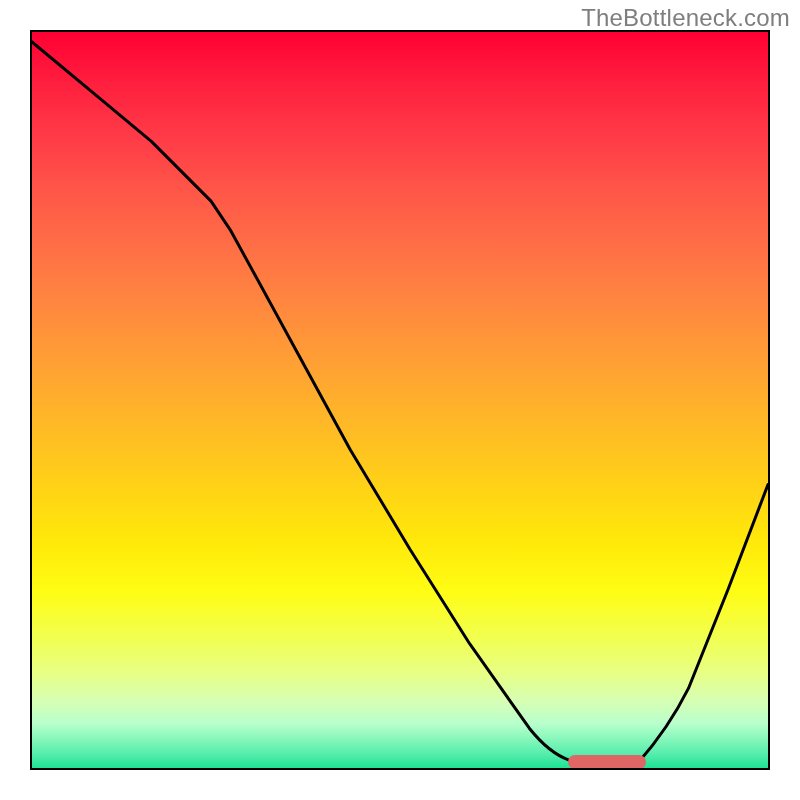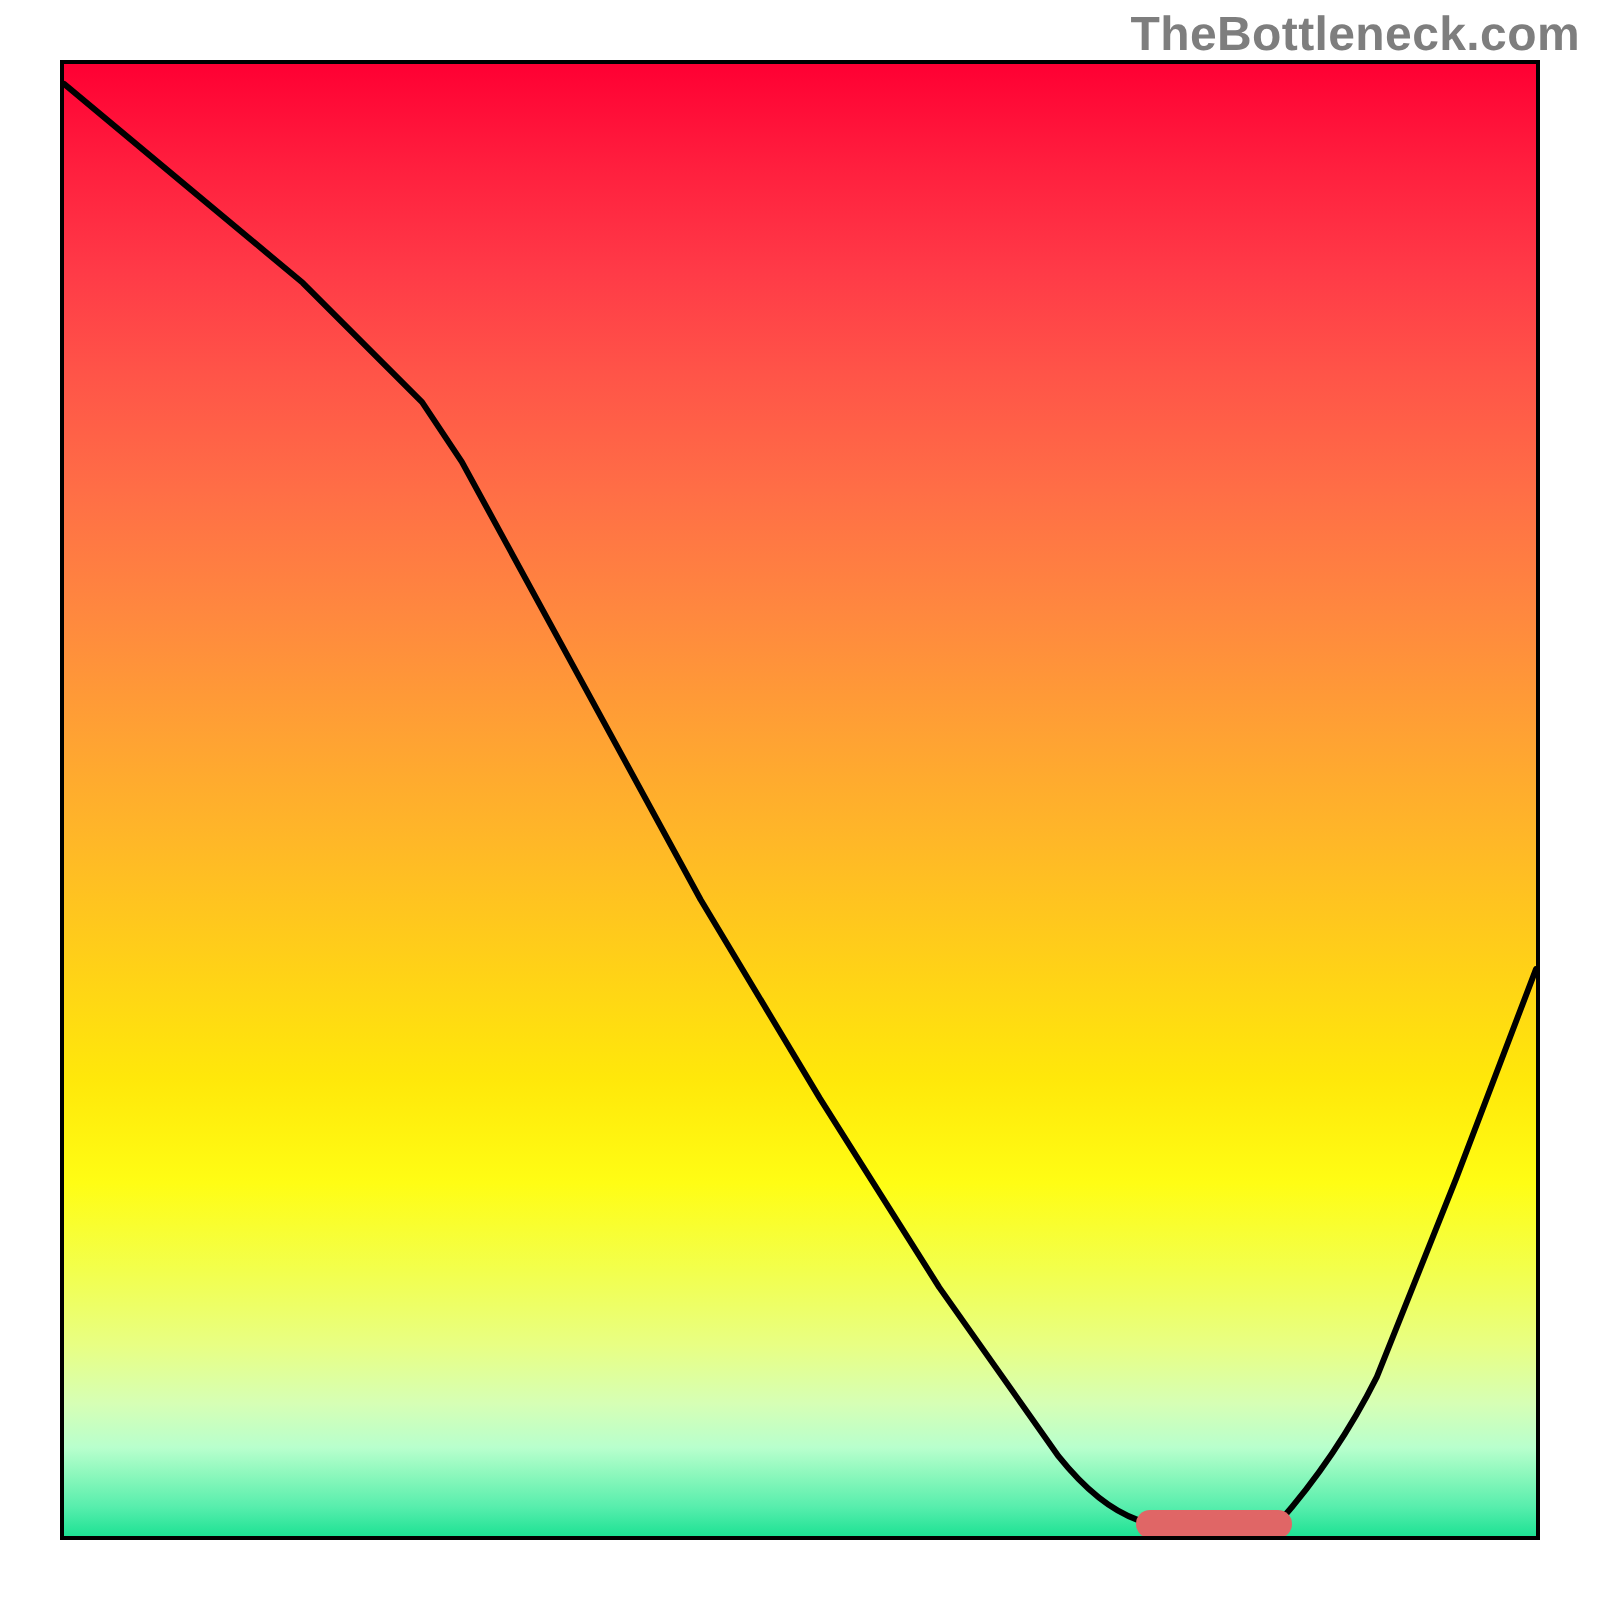--- a/index.html
+++ b/index.html
@@ -14,21 +14,21 @@
   .stage {
     position: relative;
     width: 800px;
     height: 800px;
   }
   .watermark {
     position: absolute;
     top: 4px;
     right: 10px;
     font-size: 24px;
-    font-weight: 700;
+    font-weight: 400;
     color: #7e7e7e;
     letter-spacing: 0.2px;
     user-select: none;
   }
   .plot-box {
     position: absolute;
     top: 30px;
     left: 30px;
     width: 740px;
     height: 740px;

